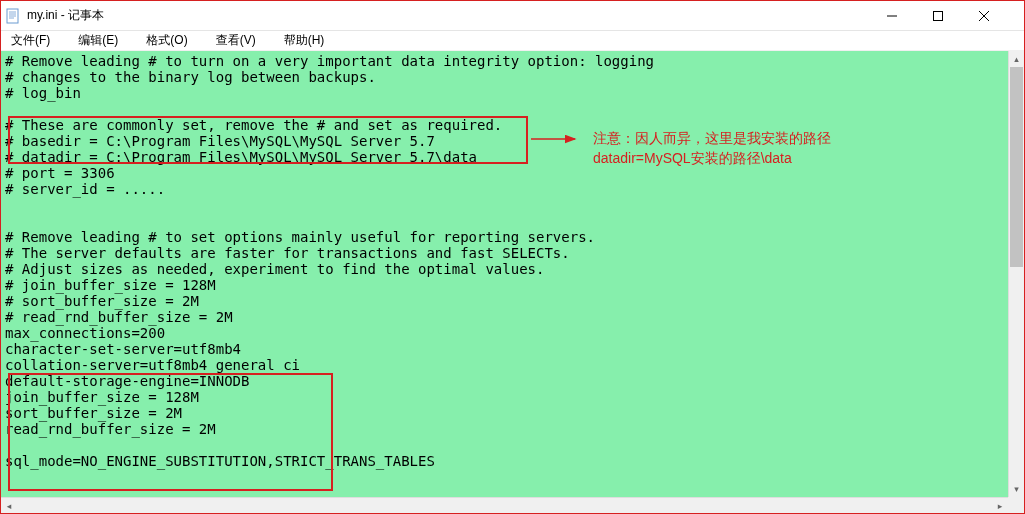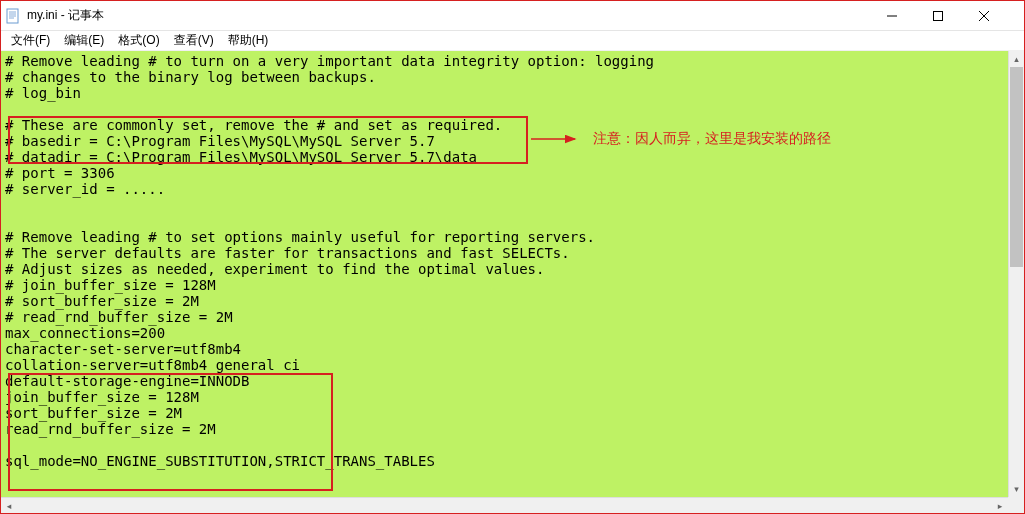--- a/index.html
+++ b/index.html
@@ -35,34 +35,34 @@
     .win-btn {
       width: 46px; height: 100%;
       display: flex; align-items: center; justify-content: center;
       color: #000;
     }
     .menubar {
       height: 20px;
       display: flex;
       align-items: center;
       padding: 0 4px;
-      gap: 2px;
+      gap: 16px;
       border-bottom: 1px solid #f0f0f0;
     }
     .menu-item {
       padding: 2px 6px;
       font-size: 12px;
       color: #000;
     }
     .content-area {
       position: relative;
       width: 100%;
       height: calc(100% - 50px);
       overflow: auto;
-      background: #bef264;
+      background: #86efac;
       padding-left: 34px;
     }
     .editor {
       position: absolute;
       top: 0; left: 0;
       padding: 2px 4px;
       font-family: "NSimSun", "SimSun", "Consolas", monospace;
       font-size: 14px;
       line-height: 16px;
       white-space: pre;
@@ -206,20 +206,21 @@
     <defs>
       <marker id="ah" markerWidth="8" markerHeight="8" refX="7" refY="3" orient="auto">
         <path d="M0,0 L8,3 L0,6 Z" fill="#d62020"></path>
       </marker>
     </defs>
     <line x1="2" y1="10" x2="46" y2="10" stroke="#d62020" stroke-width="1.5" marker-end="url(#ah)"></line>
   </svg>
 
   <div class="annotation anno1">
     <div>注意：因人而异，这里是我安装的路径</div>
+    <div>datadir=MySQL安装的路径\data</div>
   </div>
 
   <div class="scrollbar-v">
     <div class="scrollbar-thumb-v"></div>
   </div>
   <div class="scrollbar-h"></div>
   <div class="scrollbar-corner"></div>
 </div>
 
 </body></html>

